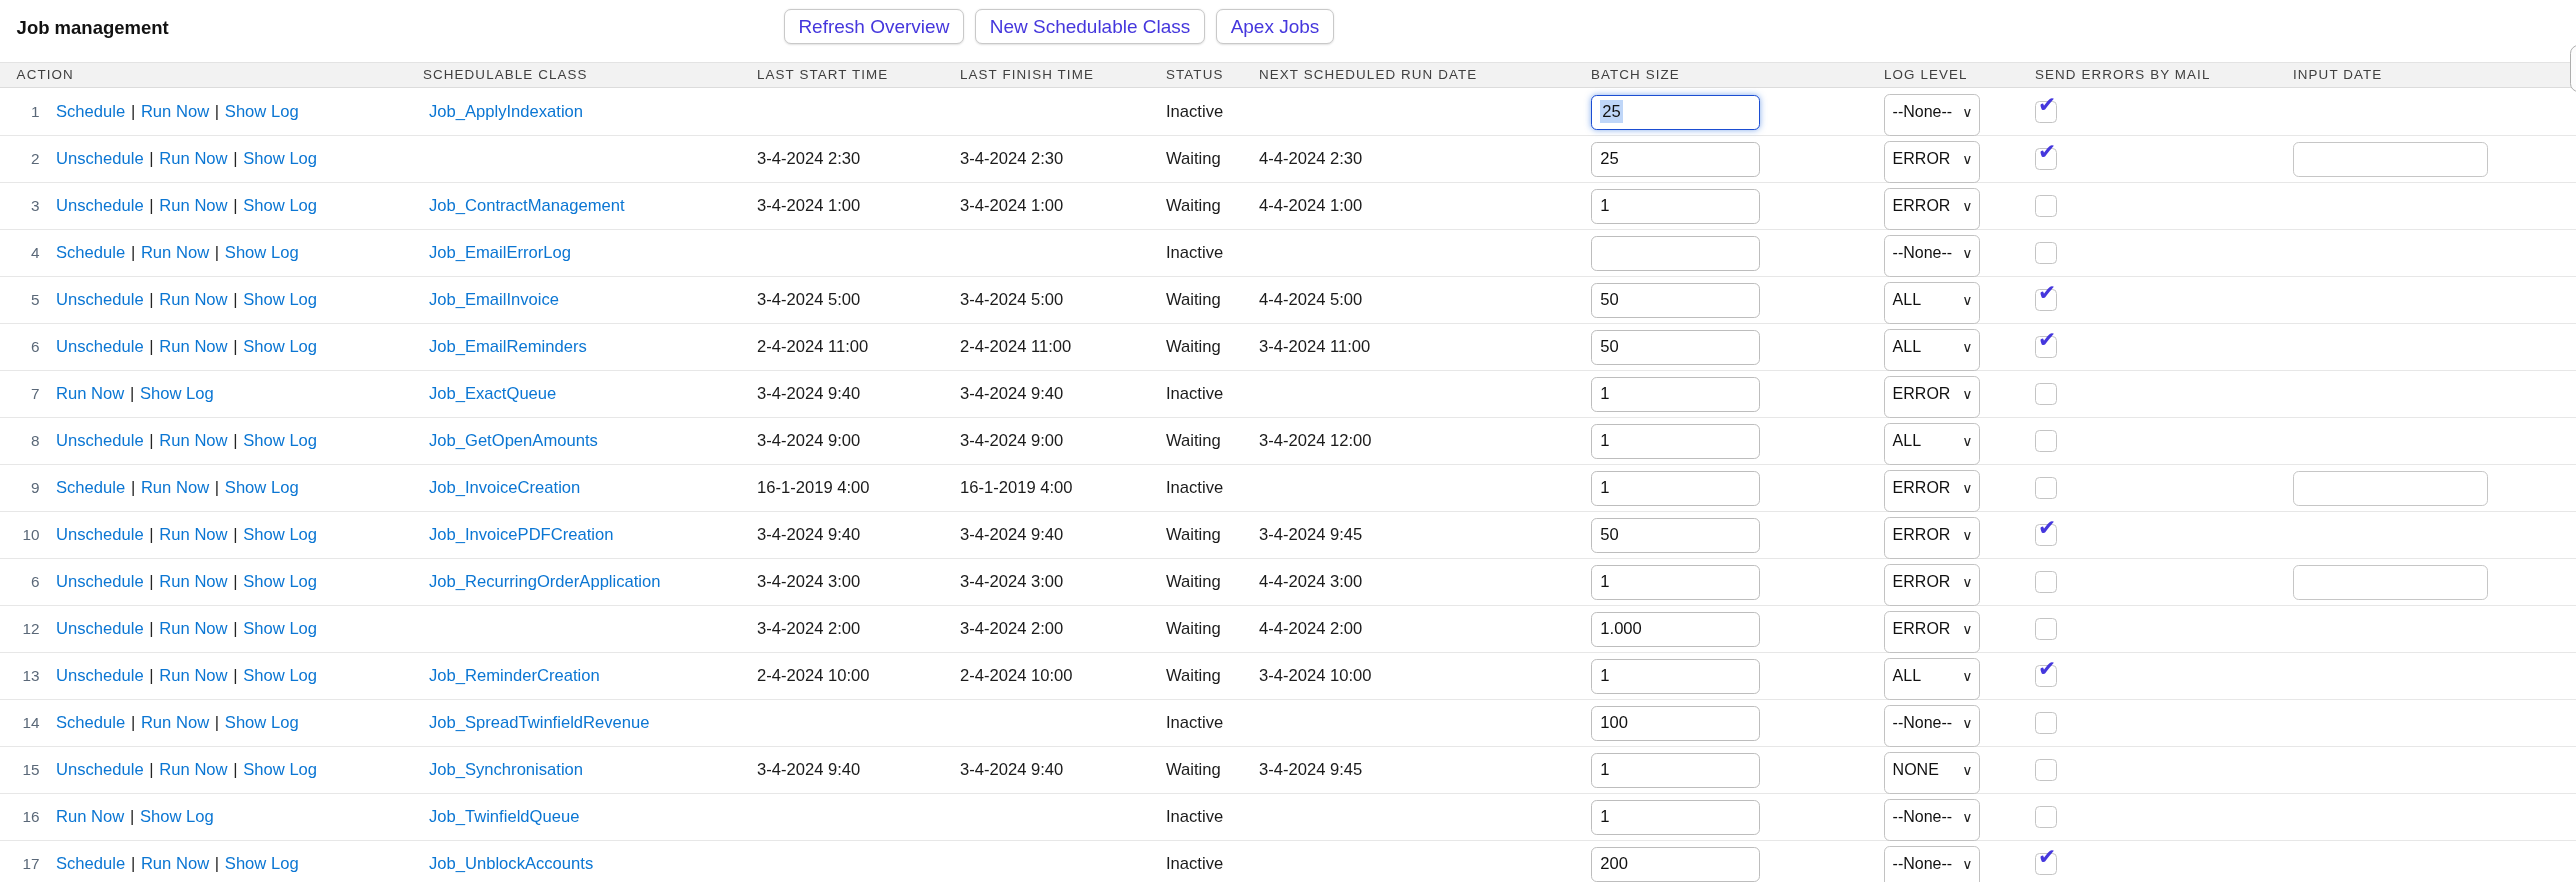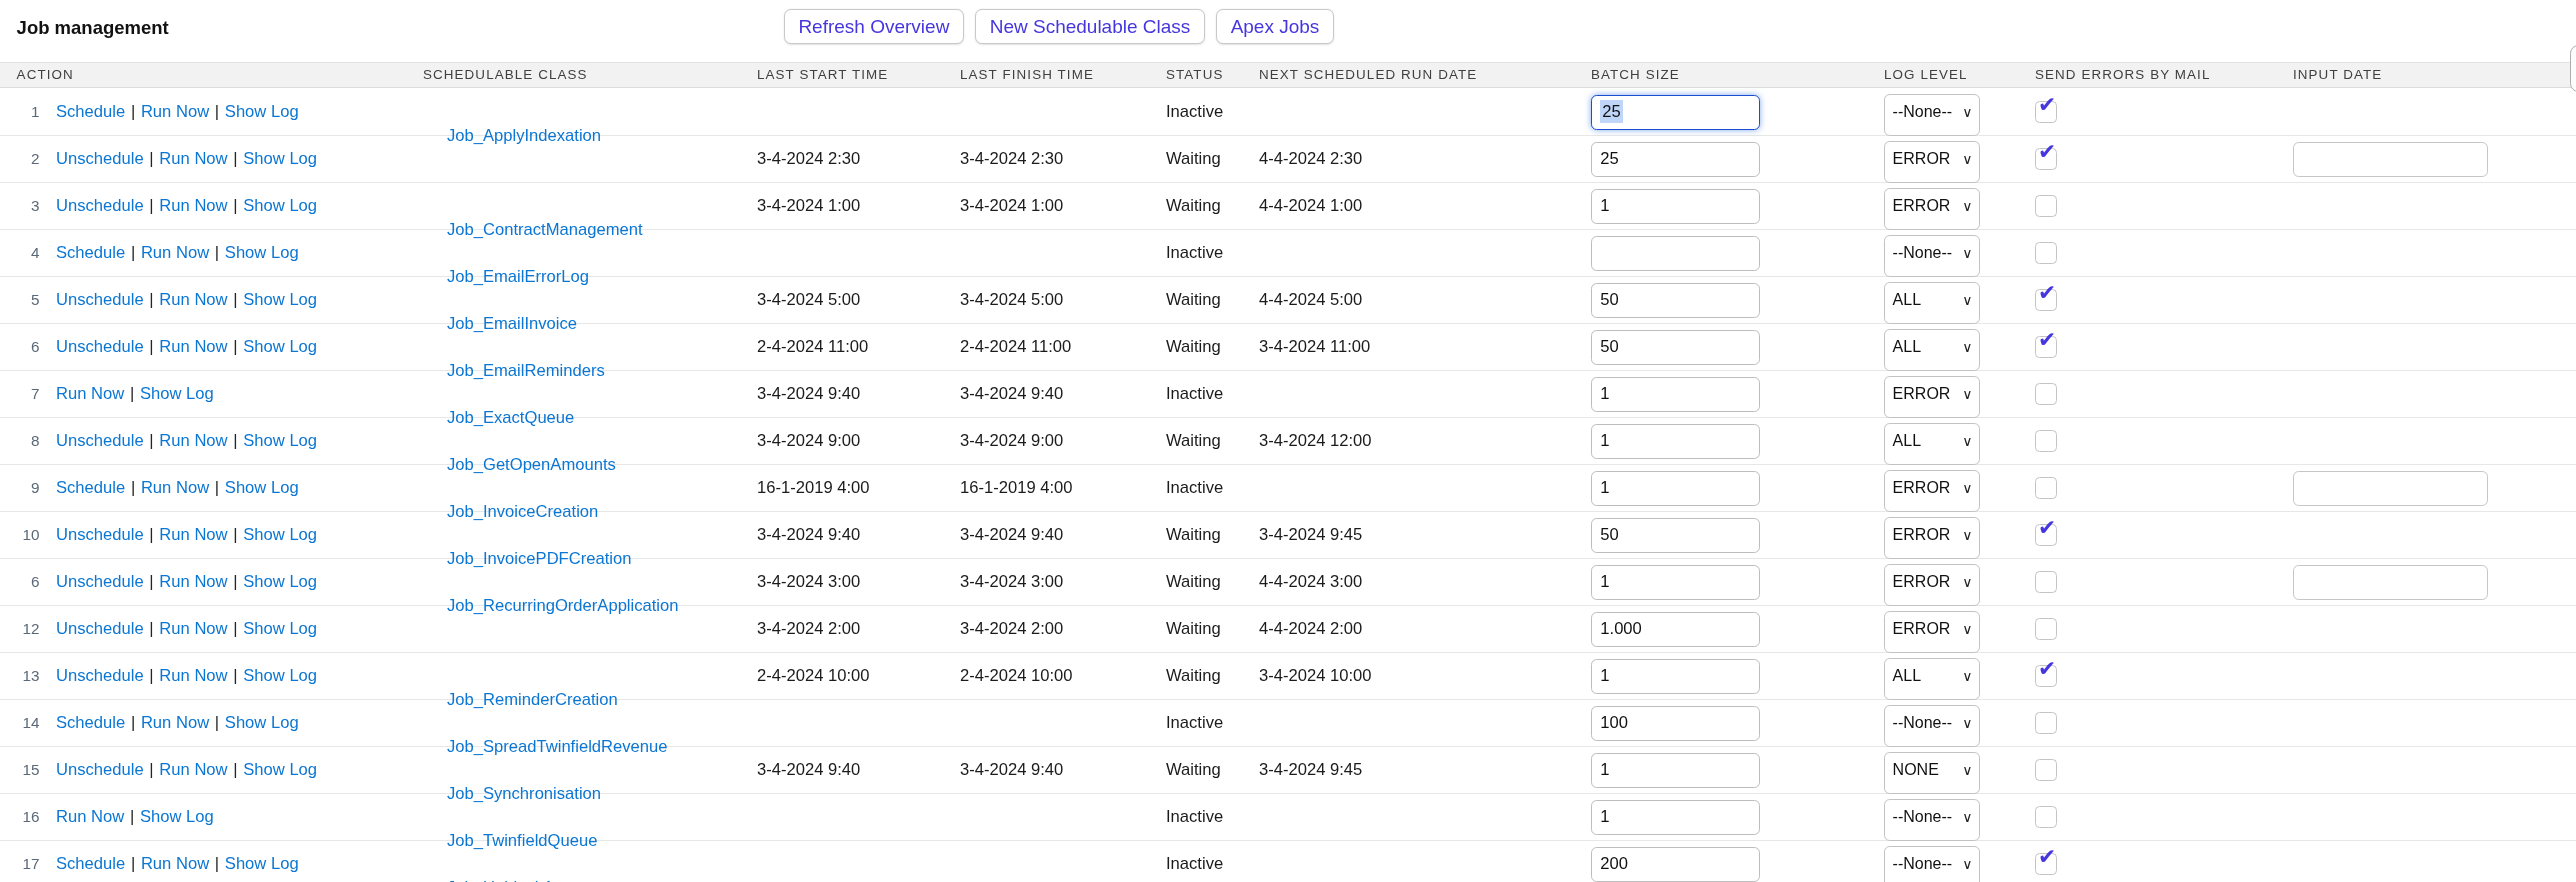--- a/index.html
+++ b/index.html
@@ -37,21 +37,21 @@
   }
   .h0{left:16.6px}.h1{left:423px}.h2{left:757px}.h3{left:960px}.h4{left:1166px}
   .h5{left:1259px}.h6{left:1591px}.h7{left:1884px}.h8{left:2035px}.h9{left:2293px}
   #rows{position:absolute;left:0;top:89px;width:2576px;}
   .row{position:relative;height:47px;border-bottom:1.3px solid var(--rowline);}
   .c{position:absolute;top:0;height:45px;line-height:45px;white-space:nowrap;font-size:16.6px;}
   .num{left:11.5px;width:28px;text-align:right;color:#5a6878;font-size:15.3px;}
   .actions{left:56px;}
   .alink{color:var(--link);text-decoration:none;cursor:pointer;text-align:right;}
   .sep{color:#242424;margin:0 5.7px;}
-  .cls{left:447px;color:var(--link);text-decoration:none;cursor:pointer;margin-top:24px;}
+  .cls{left:429px;color:var(--link);text-decoration:none;cursor:pointer;}
   .start{left:757px;color:#1b1b1b;}
   .finish{left:960px;color:#1b1b1b;}
   .status{left:1166px;color:#1b1b1b;}
   .next{left:1259px;color:#1b1b1b;}
   .input{
     position:absolute;top:5.7px;height:35px;background:#fff;
     border:1.3px solid var(--inputborder);border-radius:5.7px;
     font-size:16.6px;line-height:32.5px;padding:0 8.3px;color:#111;
   }
   .batch{left:1591px;width:169px;}

